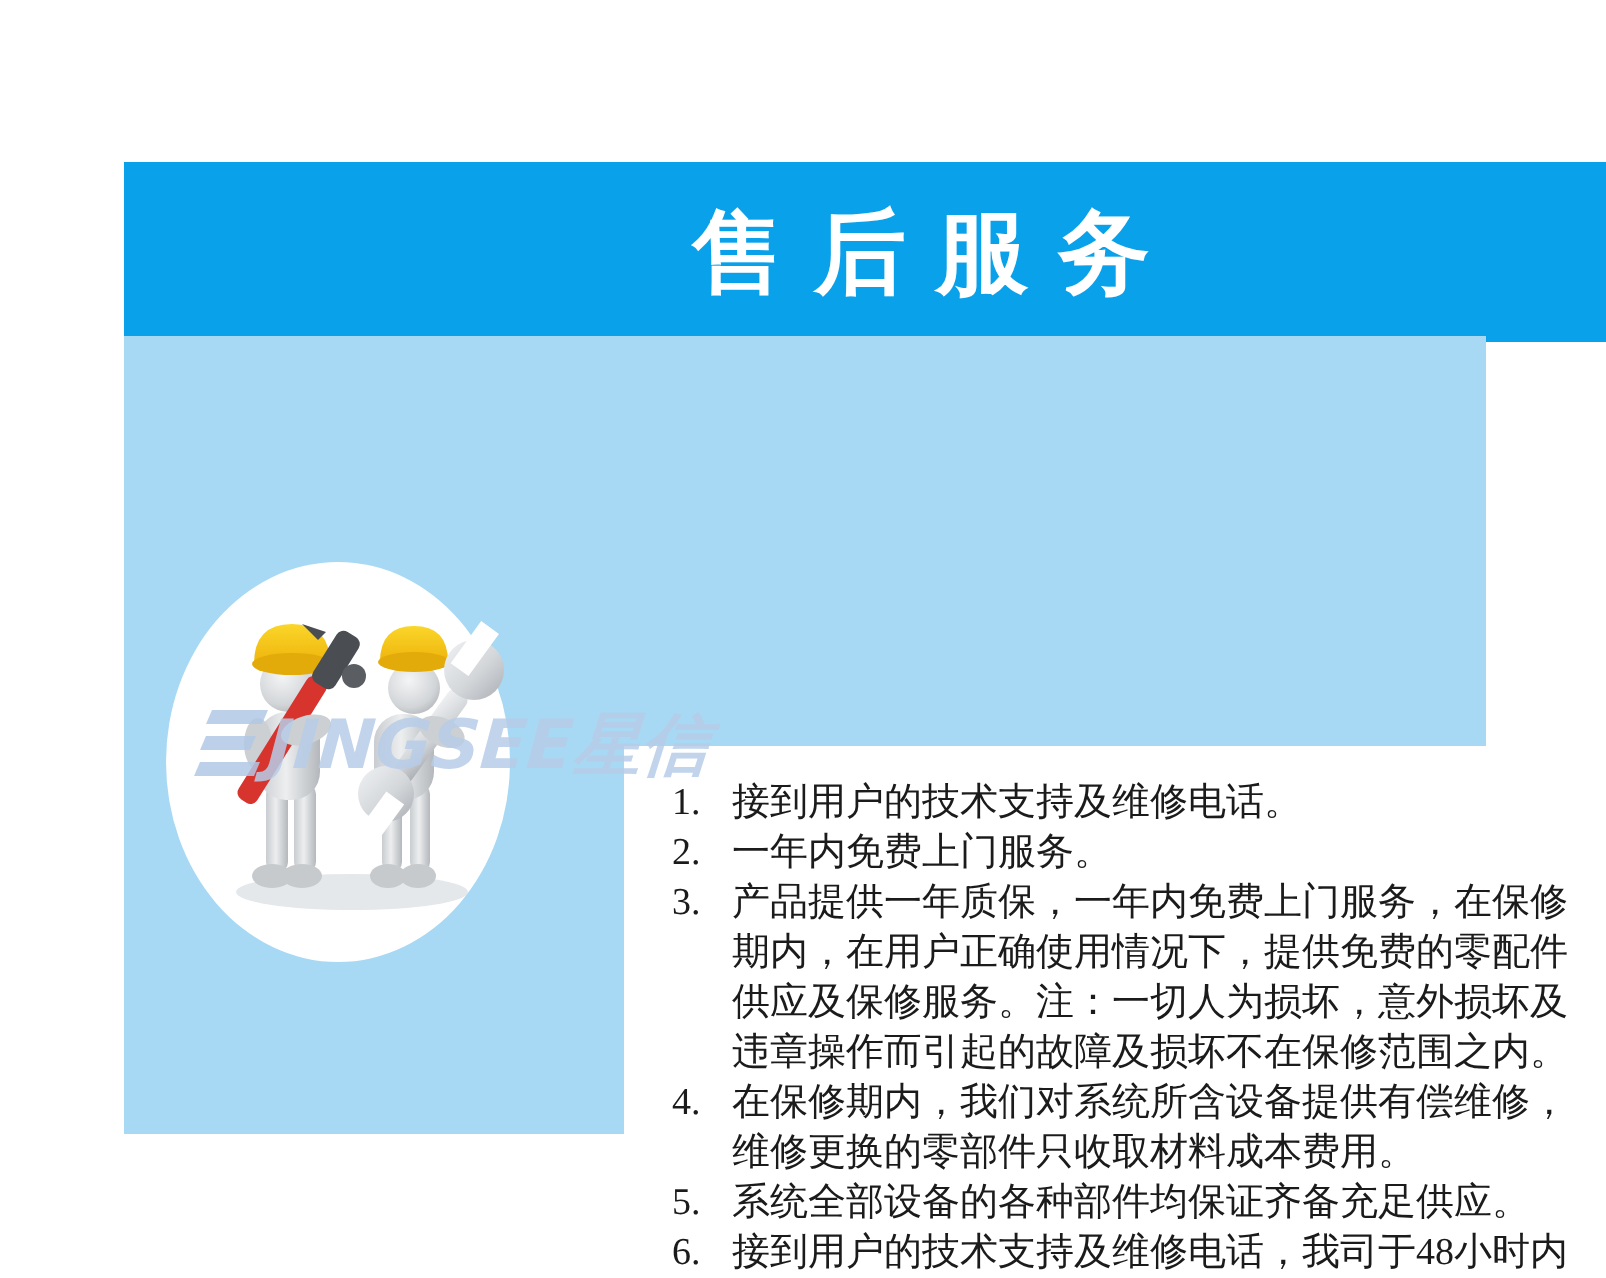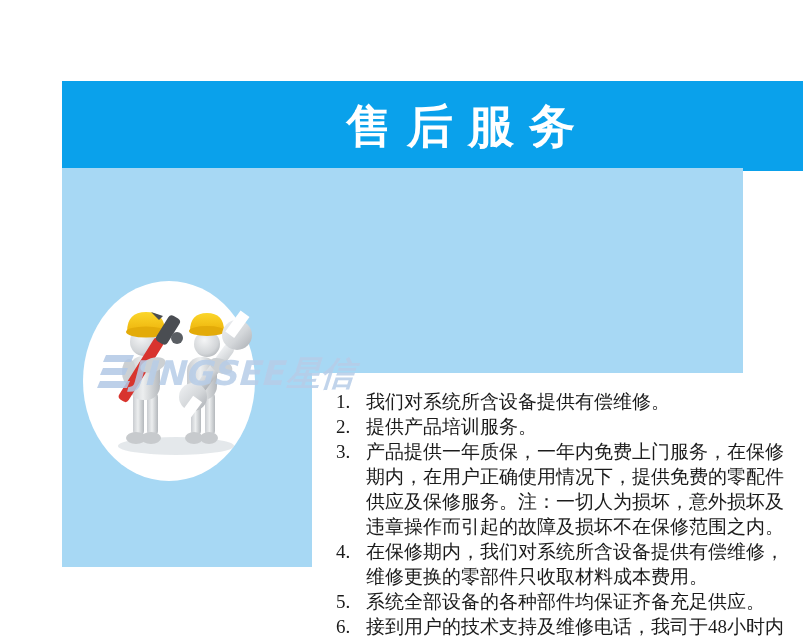--- a/index.html
+++ b/index.html
@@ -58,25 +58,25 @@
 
   <div class="header-banner">
     <div class="page-title">售后服务</div>
   </div>
 
   <div class="content-panel">
     <div class="service-box">
       <div class="service-list">
           <div class="list-item">
             <span class="list-item-number">1.</span>
-            <span class="list-item-text">我们对系统所含设备提供有偿维修。</span>
+            <span class="list-item-text">接到用户的技术支持及维修电话。</span>
           </div>
           <div class="list-item">
             <span class="list-item-number">2.</span>
-            <span class="list-item-text">提供产品培训服务。</span>
+            <span class="list-item-text">一年内免费上门服务。</span>
           </div>
           <div class="list-item">
             <span class="list-item-number">3.</span>
             <span class="list-item-text">产品提供一年质保，一年内免费上门服务，在保修期内，在用户正确使用情况下，提供免费的零配件供应及保修服务。注：一切人为损坏，意外损坏及违章操作而引起的故障及损坏不在保修范围之内。</span>
           </div>
           <div class="list-item">
             <span class="list-item-number">4.</span>
             <span class="list-item-text">在保修期内，我们对系统所含设备提供有偿维修，维修更换的零部件只收取材料成本费用。</span>
           </div>
           <div class="list-item">

